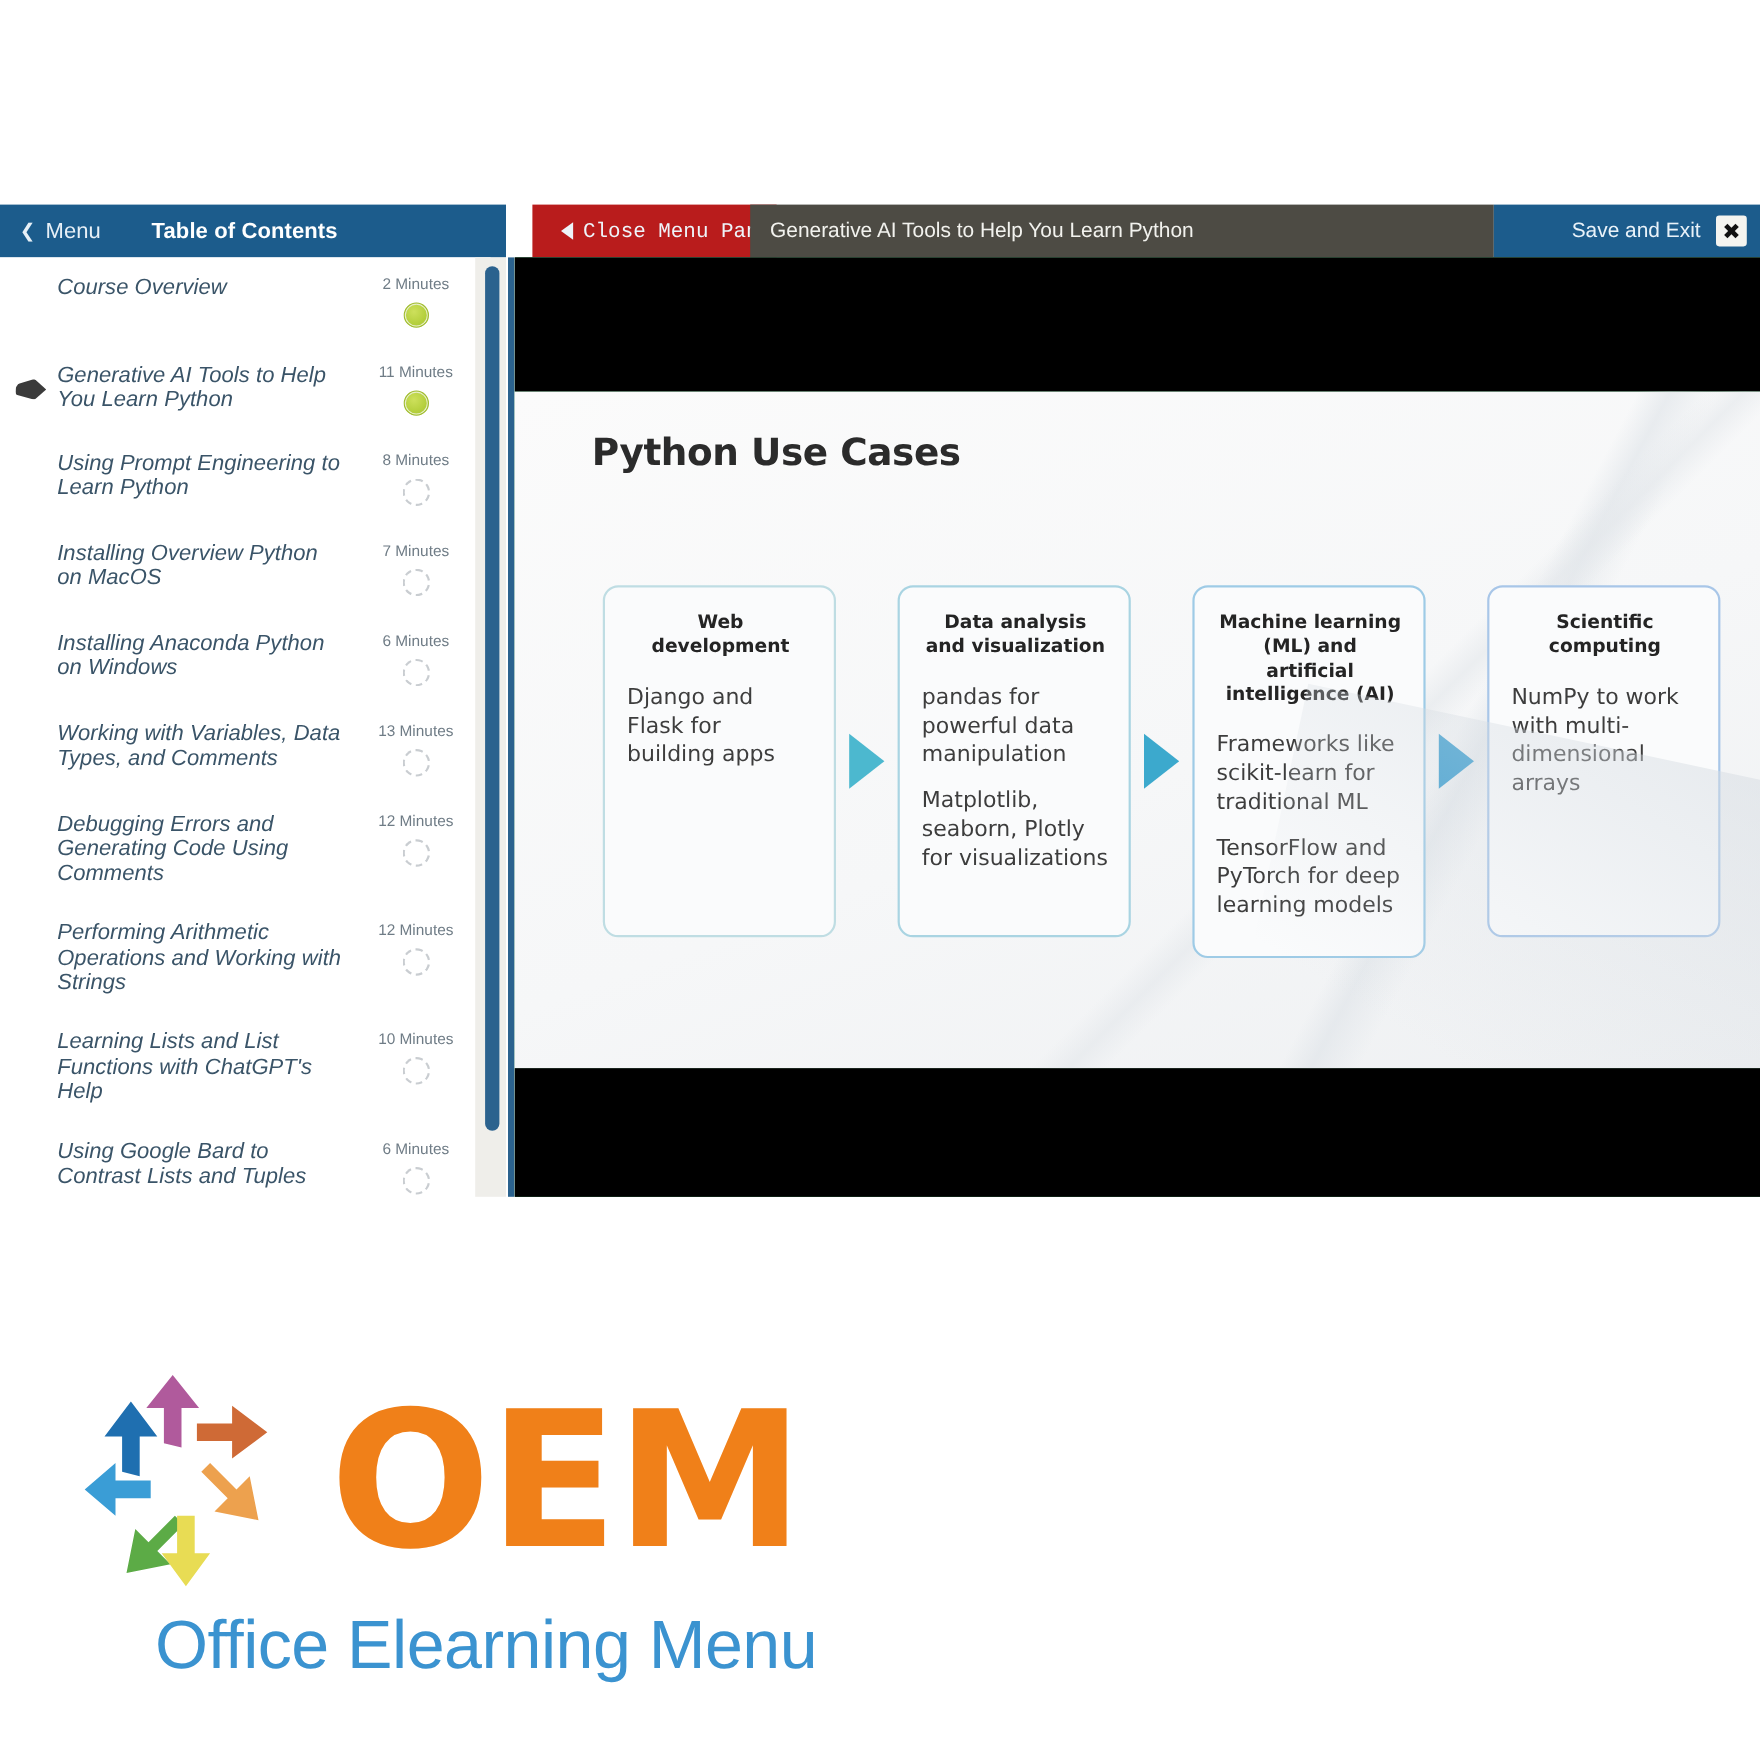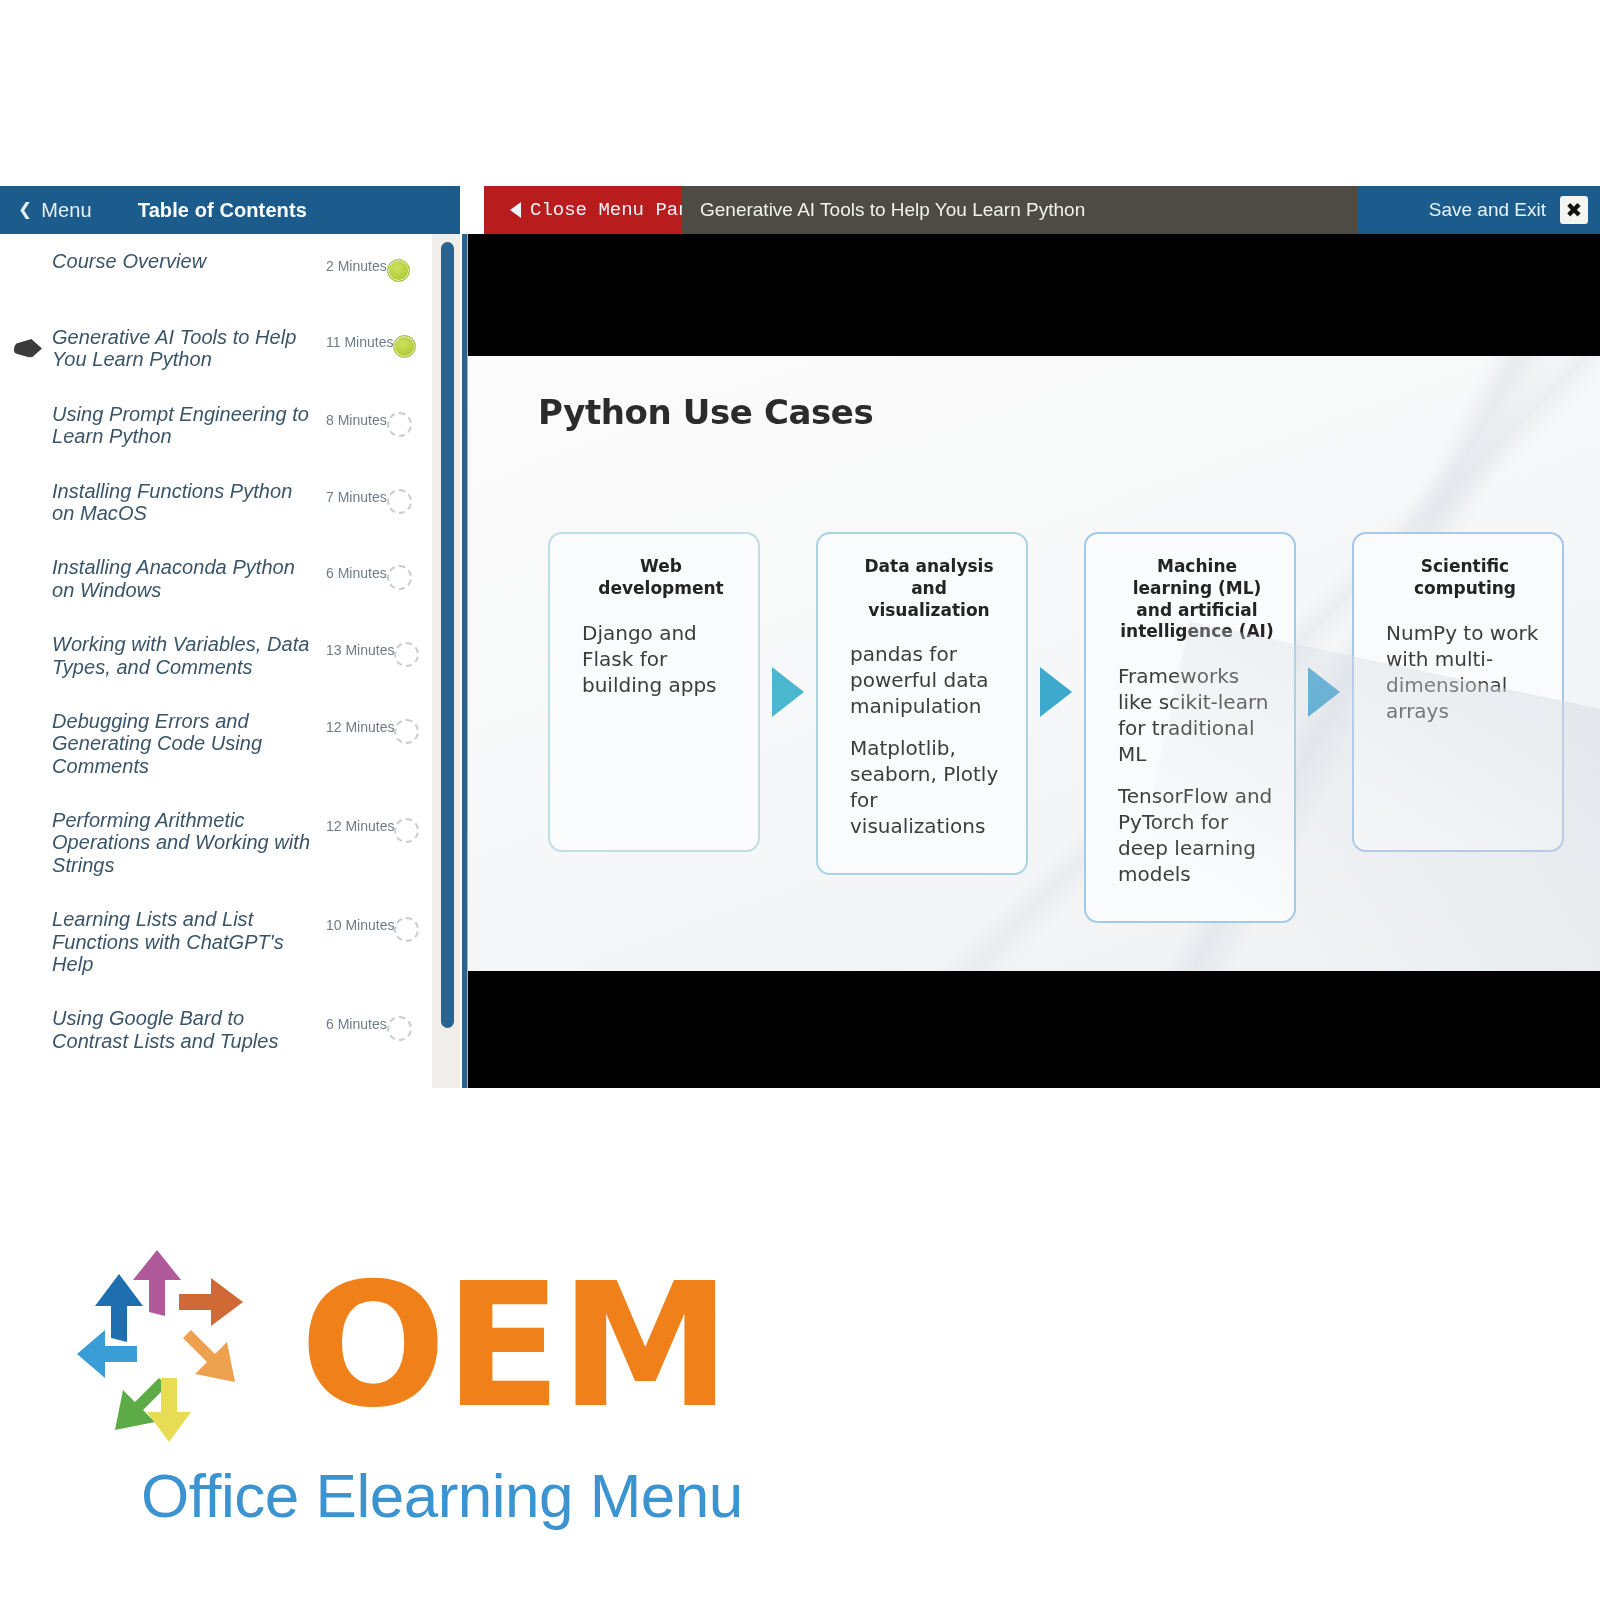--- a/index.html
+++ b/index.html
@@ -86,21 +86,21 @@
     flex:1 1 auto;
     font-size:20px;line-height:1.12;
     color:#3a5468;
     padding-right:12px;
     max-width:262px;
     letter-spacing:.05px;
     font-style:italic;
   }
   .toc-right{
     width:104px;flex:0 0 104px;
-    display:flex;flex-direction:row;align-items:center;
+    display:flex;flex-direction:column;align-items:center;
   }
   .toc-minutes{
     font-size:14px;color:#6f7c86;white-space:nowrap;
   }
   .status-dot{
     margin-top:9px;width:21px;height:21px;border-radius:50%;
   }
   .status-dot.done{
     background:radial-gradient(circle at 40% 35%, #cde05c 0%, #b4cf3c 60%, #a8c432 100%);
     border:1px solid #9fbb2d;
@@ -164,21 +164,21 @@
   }
 
   #cards{
     position:absolute;left:80px;top:176px;
     display:flex;align-items:flex-start;
   }
   .card{
     width:212px;min-height:320px;
     border-radius:14px;
     background:#fafbfc;
-    padding:22px 18px 18px 32px;
+    padding:22px 18px 18px 20px;
     box-sizing:border-box;
     position:relative;
   }
   .card-title{
     font-family:"DejaVu Sans", sans-serif;
     font-size:17px;font-weight:bold;line-height:1.28;
     color:#242424;text-align:center;margin-bottom:20px;
   }
   .bullet{
     font-family:"DejaVu Sans", sans-serif;
@@ -257,21 +257,21 @@
           </div>
         </div>
         <div class="toc-item">
           <div class="toc-label">Using Prompt Engineering to Learn Python</div>
           <div class="toc-right">
             <div class="toc-minutes">8 Minutes</div>
             <div class="status-dot todo"></div>
           </div>
         </div>
         <div class="toc-item">
-          <div class="toc-label">Installing Functions Python on MacOS</div>
+          <div class="toc-label">Installing Overview Python on MacOS</div>
           <div class="toc-right">
             <div class="toc-minutes">7 Minutes</div>
             <div class="status-dot todo"></div>
           </div>
         </div>
         <div class="toc-item">
           <div class="toc-label">Installing Anaconda Python on Windows</div>
           <div class="toc-right">
             <div class="toc-minutes">6 Minutes</div>
             <div class="status-dot todo"></div>

